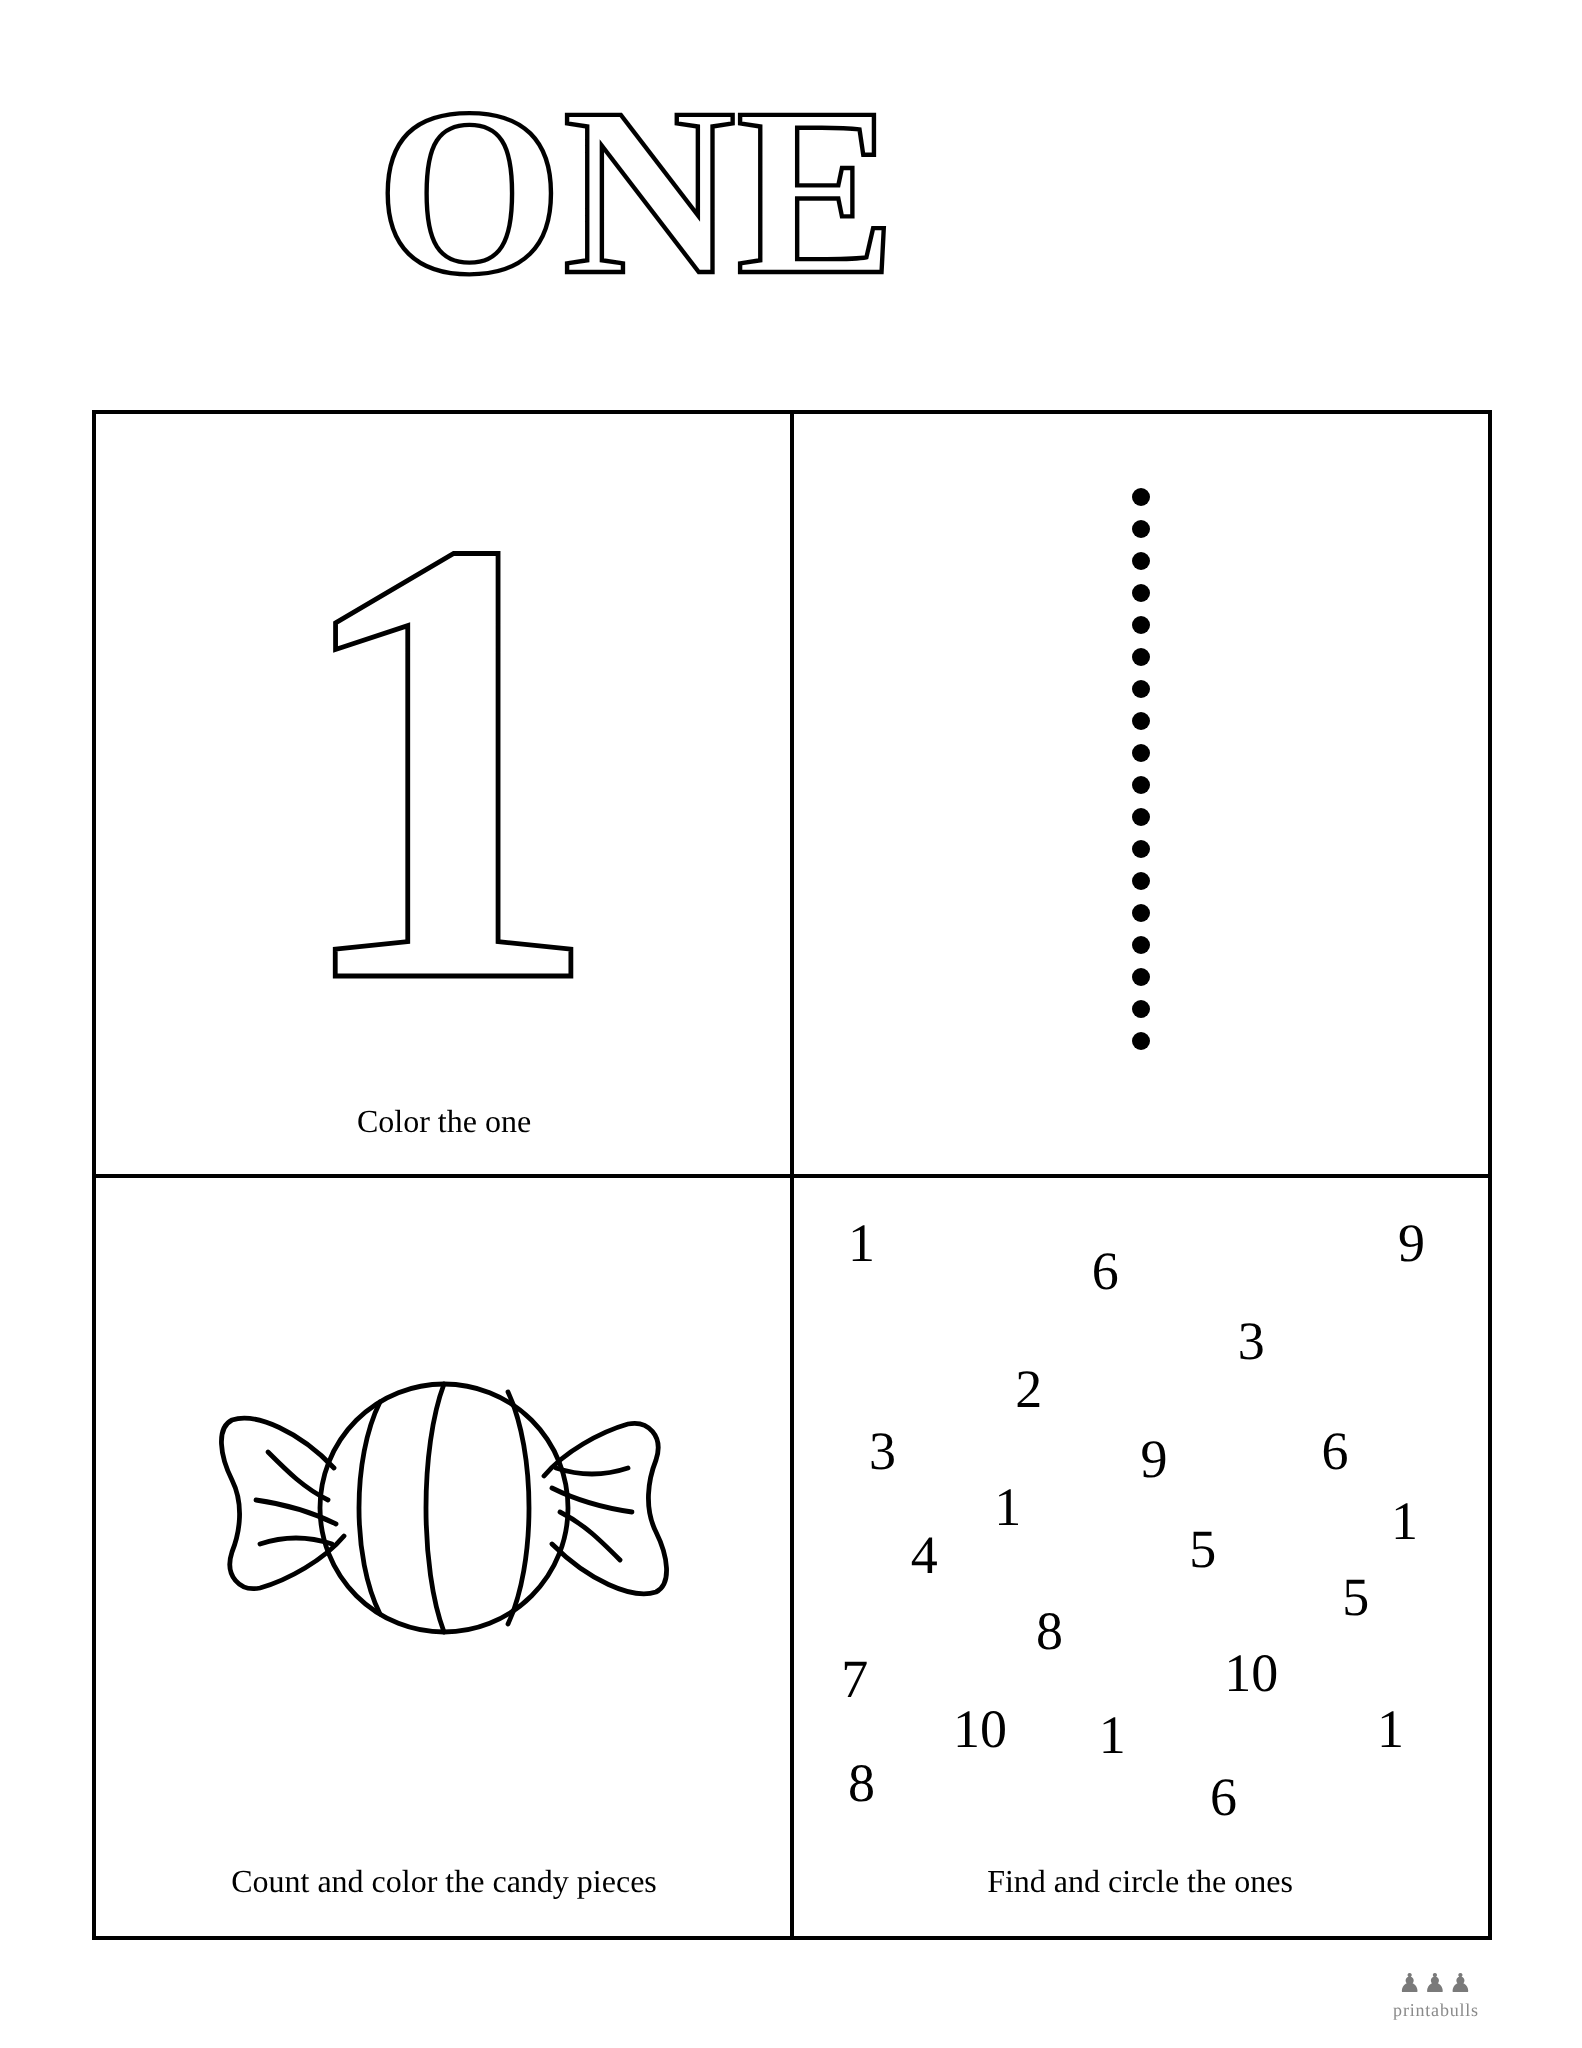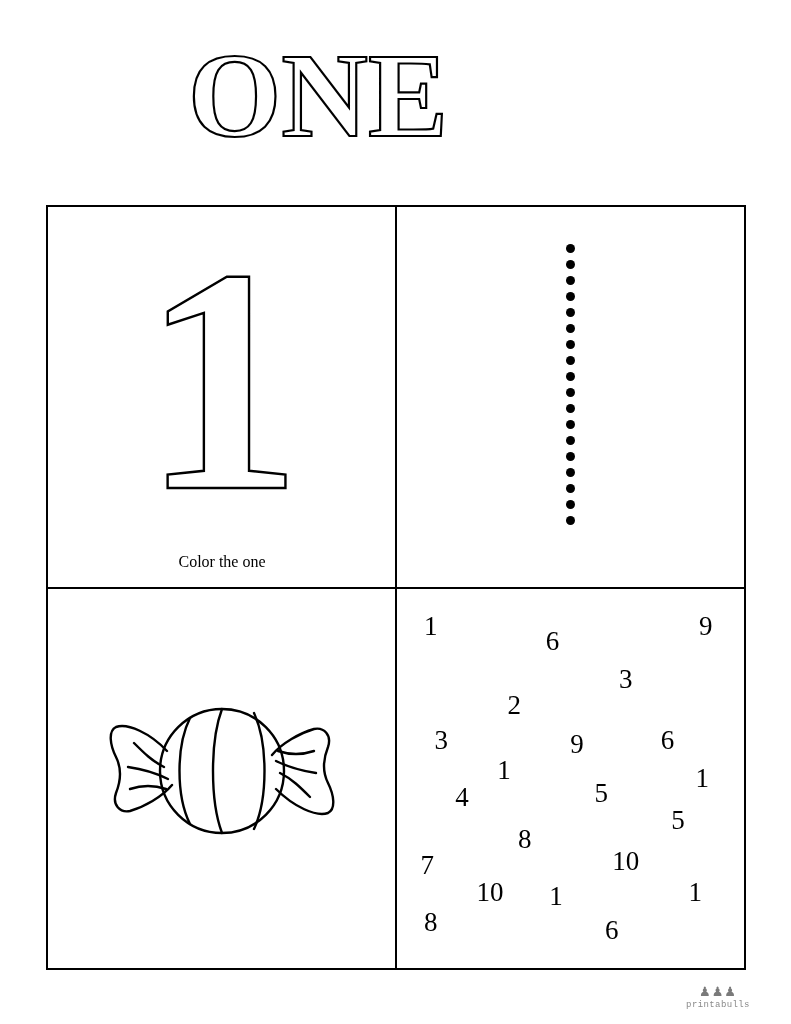--- a/index.html
+++ b/index.html
@@ -111,21 +111,21 @@
   .footer-logo .marks {
     font-size: 13px;
     letter-spacing: 1px;
     color: #7a7a7a;
     line-height: 1;
   }
   .footer-logo .brand {
     font-size: 9px;
     color: #8a8a8a;
     letter-spacing: .4px;
-    font-family: Liberation Mono, monospace;
+    font-family: Liberation Serif, serif;
     margin-top: 2px;
   }
 </style>
 </head>
 <body>
 
 <div class="title-wrap">
   <svg class="title-svg" width="340" height="120" viewBox="0 0 340 120">
     <text x="170" y="96" text-anchor="middle" font-family="Liberation Serif, serif" font-size="120" font-weight="bold" fill="none" stroke="#000" stroke-width="2.2">ONE</text>
   </svg>
@@ -185,20 +185,21 @@
         <path d="M58 128 C 70 124, 82 124, 94 128"></path>
 
         <path d="M204 128 C 222 146, 244 156, 256 152 C 264 148, 262 134, 256 122
                  C 250 110, 252 96, 256 86 C 260 74, 252 66, 242 68
                  C 228 72, 210 82, 200 94"></path>
         <path d="M238 136 C 228 126, 220 118, 208 112"></path>
         <path d="M244 112 C 230 110, 216 106, 204 100"></path>
         <path d="M242 90 C 230 94, 218 94, 206 90"></path>
       </svg>
     </div>
+    <div class="cell-caption">Count and color the candy pieces</div>
   </div>
 
   <div class="cell">
     <div class="cell-body">
       <div class="scatter" id="scatter">
           <span style="left: 10%; top: 10%;">1</span>
           <span style="left: 45%; top: 14%;">6</span>
           <span style="left: 89%; top: 10%;">9</span>
           <span style="left: 66%; top: 24%;">3</span>
           <span style="left: 34%; top: 31%;">2</span>
@@ -213,20 +214,21 @@
           <span style="left: 37%; top: 66%;">8</span>
           <span style="left: 66%; top: 72%;">10</span>
           <span style="left: 9%; top: 73%;">7</span>
           <span style="left: 27%; top: 80%;">10</span>
           <span style="left: 46%; top: 81%;">1</span>
           <span style="left: 86%; top: 80%;">1</span>
           <span style="left: 10%; top: 88%;">8</span>
           <span style="left: 62%; top: 90%;">6</span>
         </div>
     </div>
+    <div class="cell-caption">Find and circle the ones</div>
   </div>
 
 </div>
 
 <div class="footer-logo">
   <div class="marks">♟♟♟</div>
   <div class="brand">printabulls</div>
 </div>
 
 </body></html>

